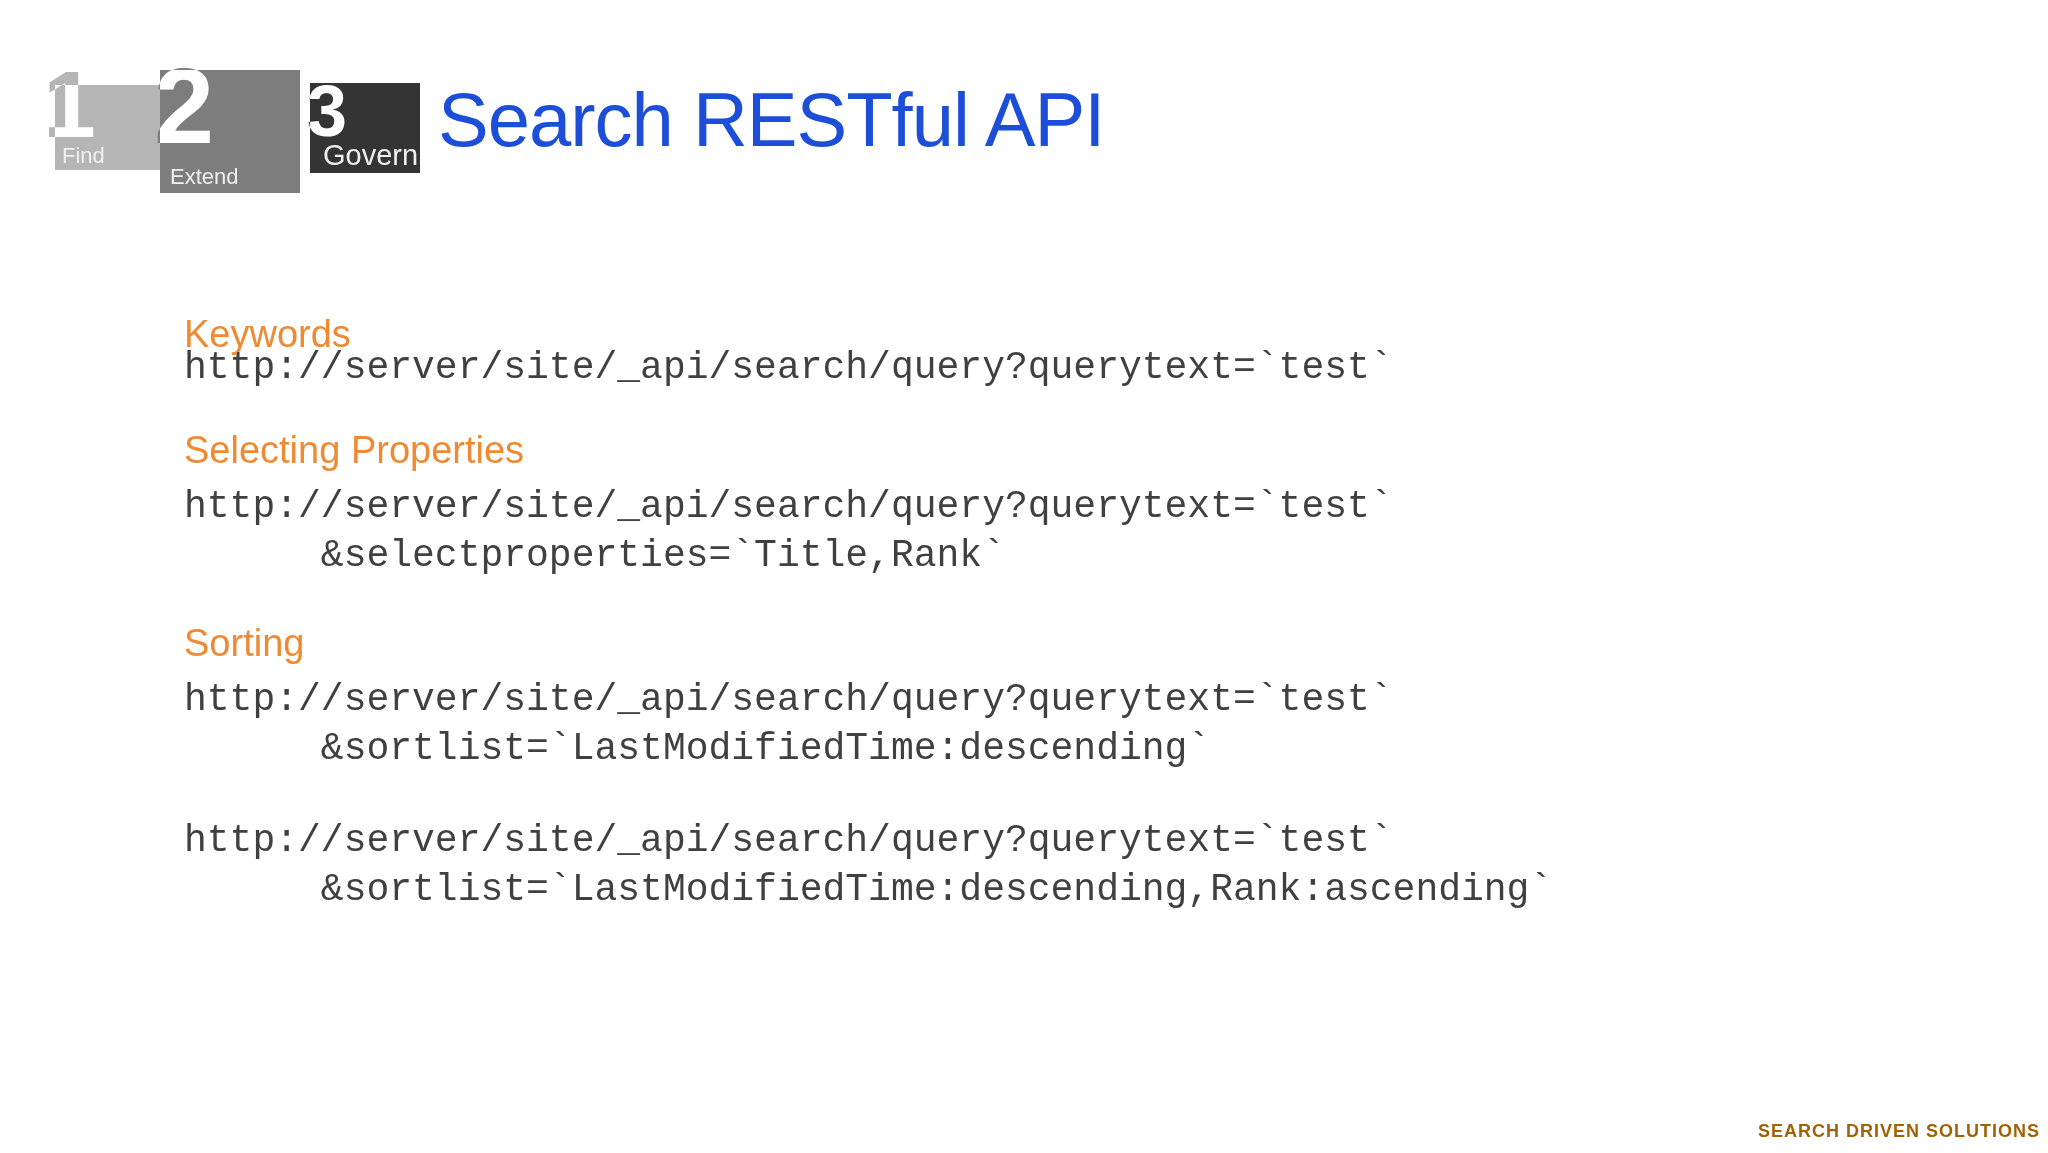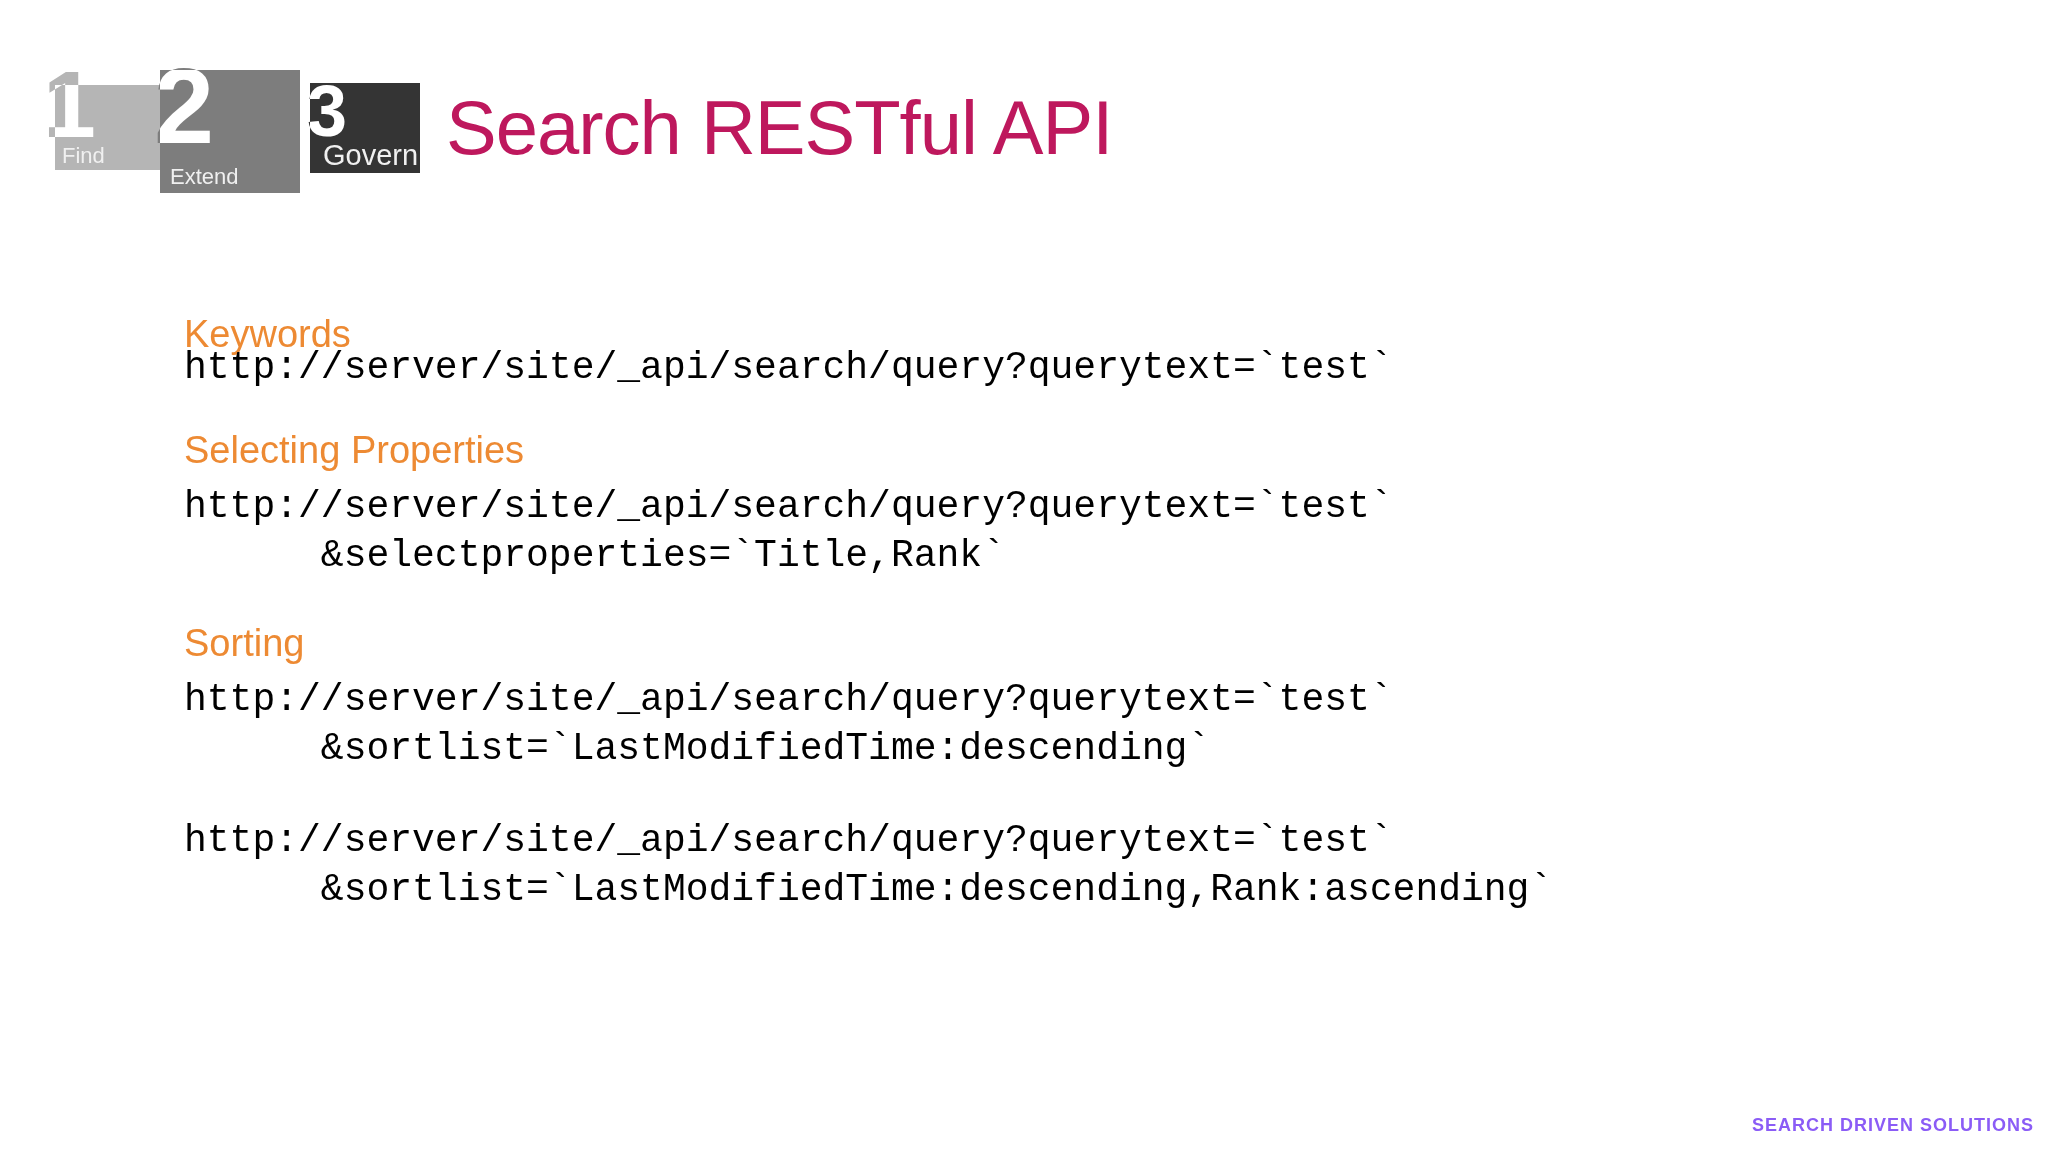--- a/index.html
+++ b/index.html
@@ -38,56 +38,56 @@
   .t2 .tile-label{left:10px;bottom:5px;font-size:22px;}
 
   .t3{left:310px;top:83px;width:110px;height:90px;}
   .t3 .box{background:#343434;}
   .t3 .num{font-size:72px;top:-8px;left:-3px;}
   .t3 .num.back{color:#343434;}
   .t3 .tile-label{left:13px;bottom:3px;font-size:29px;}
 
   
   .title{
-    position:absolute;left:438px;top:80px;margin:8px;
+    position:absolute;left:438px;top:80px;margin:0;
     font-size:76px;line-height:80px;font-weight:400;
-    letter-spacing:-1px;color:#be185d;white-space:nowrap;
+    letter-spacing:-1px;color:#1d4ed8;white-space:nowrap;
   }
 
   
   .sec-header{
     position:absolute;left:184px;margin:0;
     font-size:38px;line-height:44px;font-weight:400;
     color:#ed8a33;white-space:nowrap;
   }
   .code{
     position:absolute;left:184px;margin:0;
     font-family:"Liberation Mono",monospace;
     font-size:38px;line-height:49px;
-    color:#000000;white-space:pre;
+    color:#404040;white-space:pre;
   }
   .hdr-keywords{top:312px;}
   .code-1{top:343px;}
   .hdr-selecting{top:428px;}
   .code-2{top:482px;}
   .hdr-sorting{top:621px;}
   .code-3{top:675px;}
   .code-4{top:816px;}
 
   
   .brand{
     position:absolute;left:1750px;top:1052px;margin:0;
     font-size:58px;line-height:60px;font-weight:700;
     letter-spacing:-0.5px;color:#1c1c1c;white-space:nowrap;
   }
   .brand .mid{color:#8f8f8f;}
   .brand-tagline{
-    position:absolute;left:1752px;top:1115px;margin:0;
+    position:absolute;left:1752px;top:1115px;margin:6px;
     font-size:18px;line-height:20px;font-weight:700;
-    letter-spacing:1px;color:#8b5cf6;white-space:nowrap;
+    letter-spacing:1px;color:#a16207;white-space:nowrap;
   }
 </style>
 </head>
 <body>
 
 <div class="slide">
 
   <div class="steps-logo">
     <div class="tile t1">
       <span class="num back">1</span>

